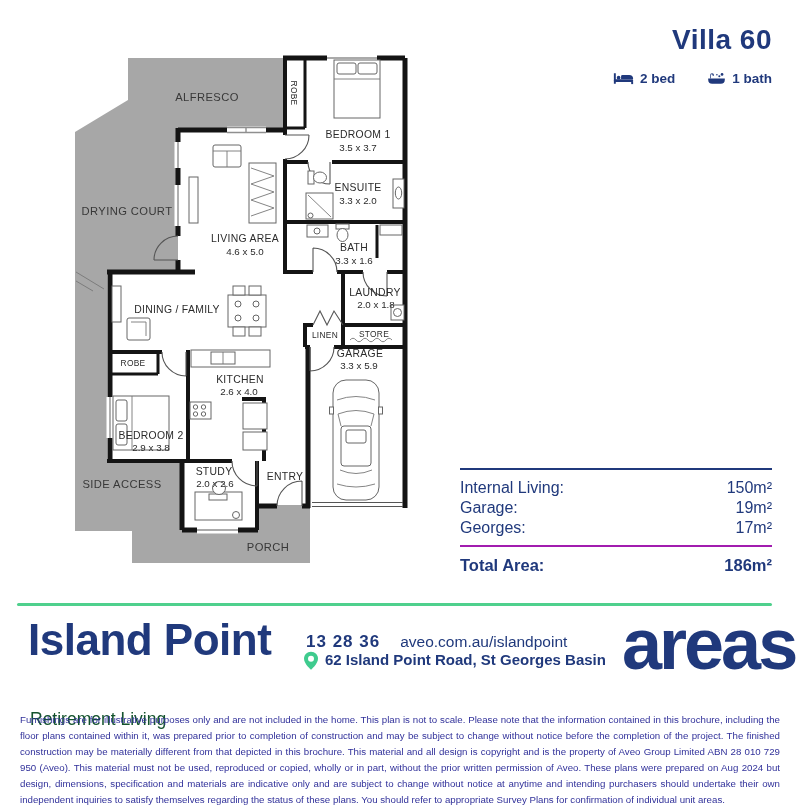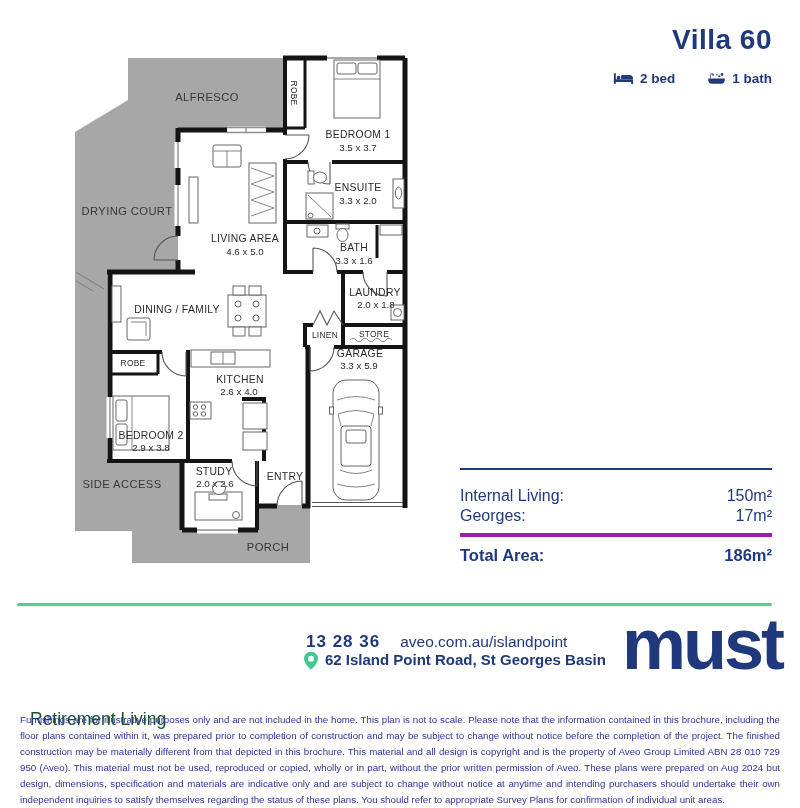--- a/index.html
+++ b/index.html
@@ -24,24 +24,24 @@
   .fp-small{font-family:"Liberation Sans",sans-serif;font-size:8.4px;fill:#2b2b2b;
             text-anchor:middle;letter-spacing:.3px;}
   .furn{stroke:#666;stroke-width:1;fill:#fff;}
   .furn-line{stroke:#777;stroke-width:.9;fill:none;}
   .door{stroke:#555;stroke-width:1.1;fill:none;}
   .win-gap{stroke:#fff;stroke-width:7;fill:none;}
   .win{stroke:#8f8f8f;stroke-width:1.4;fill:none;}
 
   
   .area-table{position:absolute;left:460px;top:468px;width:312px;color:#20397c;}
-  .area-head{border-top:2px solid #20397c;padding-top:16px;}
+  .area-head{border-top:2px solid #20397c;padding-top:8px;}
   .area-row{display:flex;justify-content:space-between;font-size:16px;font-weight:500;
             line-height:20px;}
-  .area-total{display:flex;justify-content:space-between;border-top:4px solid #a21caf;
+  .area-total{display:flex;justify-content:space-between;border-top:2px solid #a21caf;
               margin-top:7px;padding-top:9px;font-size:16.5px;font-weight:700;}
 
   
   .green-line{position:absolute;left:17px;top:603px;width:755px;height:3px;
               background:#4fd08d;border-radius:2px;}
   .brand{position:absolute;left:28px;top:618px;margin:0;font-size:44px;font-weight:700;
          color:#20397c;letter-spacing:-.5px;line-height:1;}
   .tagline{position:absolute;left:30px;top:666px;font-size:17.5px;color:#14532d;margin-top:43px;}
   .contact-row{position:absolute;left:306px;top:632px;display:flex;gap:20px;align-items:baseline;
                color:#20397c;}
@@ -238,41 +238,46 @@
     </g>
   </svg>
 
   <div class="area-table">
     <div class="area-head">
       <div class="area-row">
         <span>Internal Living:</span>
         <span>150m²</span>
       </div>
       <div class="area-row">
+        <span>Garage:</span>
+        <span>19m²</span>
+      </div>
+      <div class="area-row">
         <span>Georges:</span>
         <span>17m²</span>
       </div>
     </div>
     <div class="area-total">
       <span>Total Area:</span>
       <span>186m²</span>
     </div>
   </div>
 
   <div class="green-line"></div>
+  <h2 class="brand">Island Point</h2>
   <div class="tagline">Retirement Living</div>
 
   <div class="contact-row">
     <span class="phone">13 28 36</span>
     <span class="website">aveo.com.au/islandpoint</span>
   </div>
   <div class="address-row">
     <svg width="16" height="20" viewBox="0 0 24 30">
       <path d="M12,1 C6,1 1.5,5.5 1.5,11.5 C1.5,19 12,28 12,28 S22.5,19 22.5,11.5 C22.5,5.5 18,1 12,1 Z" fill="#3fcb8e"></path>
       <circle cx="12" cy="11.5" r="4.5" fill="#ffffff"></circle>
     </svg>
     <span class="address">62 Island Point Road, St Georges Basin</span>
   </div>
-  <div class="aveo-logo">must</div>
+  <div class="aveo-logo">areas</div>
 
   <p class="disclaimer">Furnishings are for illustrative purposes only and are not included in the home. This plan is not to scale. Please note that the information contained in this brochure, including the floor plans contained within it, was prepared prior to completion of construction and may be subject to change without notice before the completion of the project. The finished construction may be materially different from that depicted in this brochure. This material and all design is copyright and is the property of Aveo Group Limited ABN 28 010 729 950 (Aveo). This material must not be used, reproduced or copied, wholly or in part, without the prior written permission of Aveo. These plans were prepared on Aug 2024 but design, dimensions, specification and materials are indicative only and are subject to change without notice at anytime and intending purchasers should undertake their own independent inquiries to satisfy themselves regarding the status of these plans. You should refer to appropriate Survey Plans for confirmation of individual unit areas.</p>
 
 </div>
 
 </body></html>

